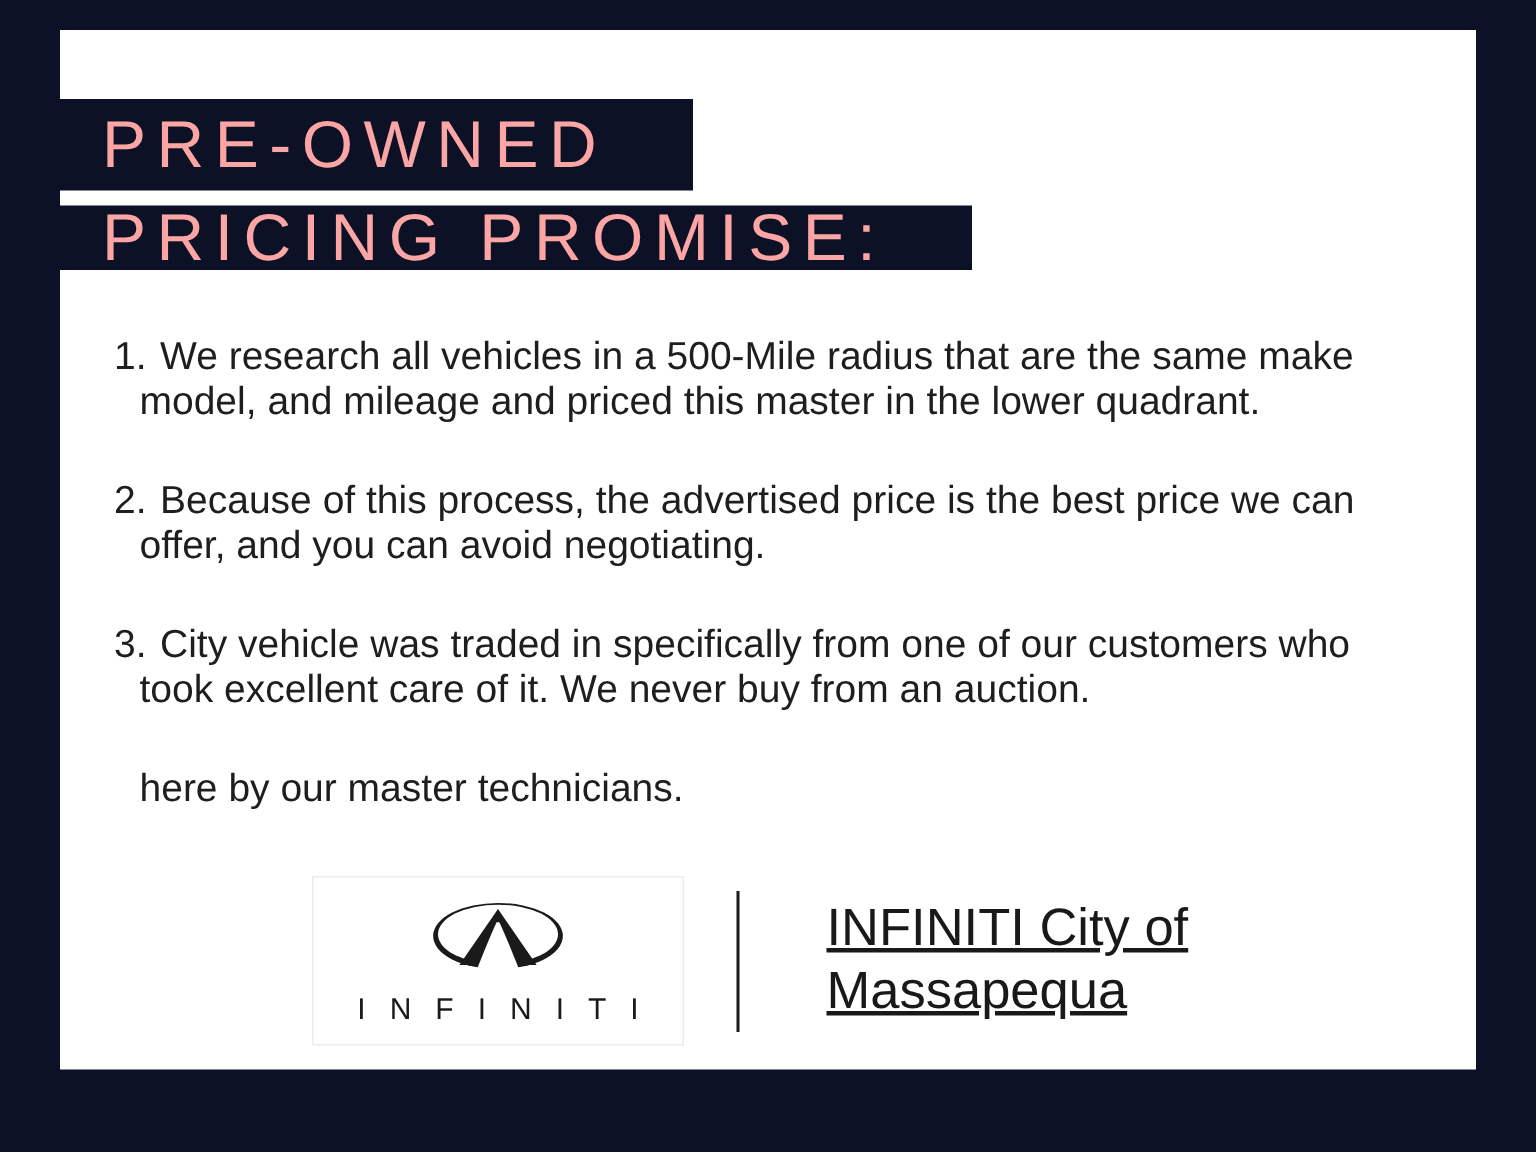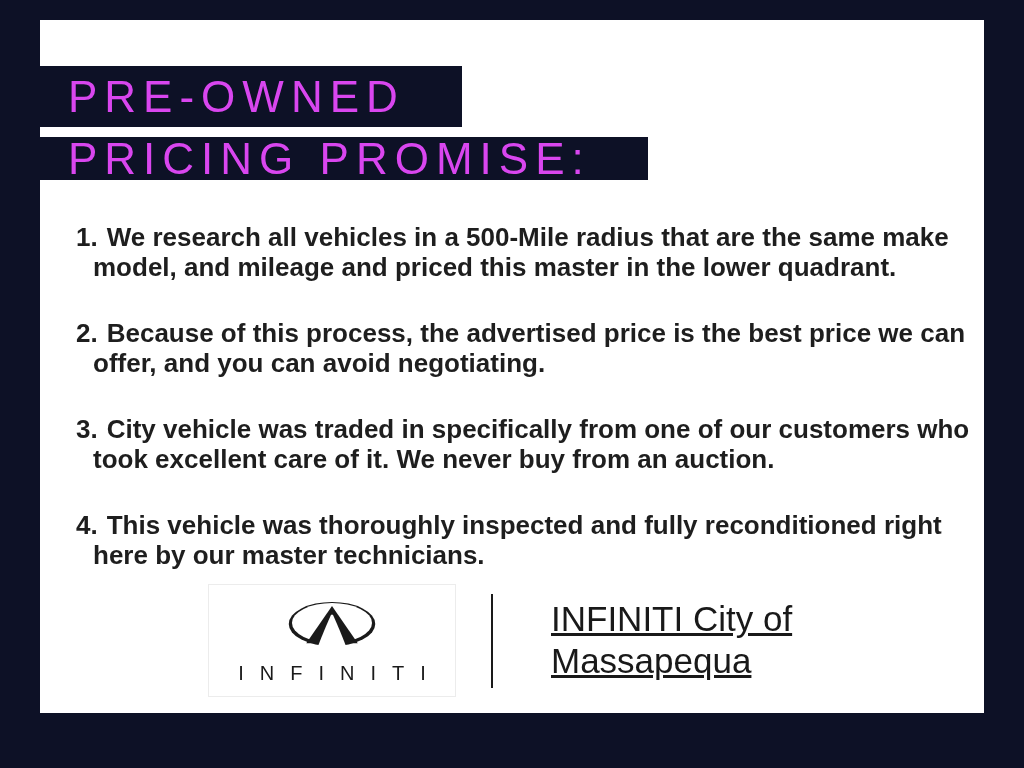--- a/index.html
+++ b/index.html
@@ -12,36 +12,36 @@
     overflow:hidden;
   }
   .canvas {
     position:absolute; left:40px; top:20px;
     width:944px; height:693px;
     background:#ffffff;
   }
   .banner {
     position:absolute; left:38px;
     background:#0d1126;
-    color:#d946ef;
+    color:#fca5a5;
     display:flex; align-items:center;
     padding-left:30px;
     font-size:44px;
     font-weight:400;
     letter-spacing:7px;
     white-space:nowrap;
   }
   .banner-1 { top:66px;  width:424px; height:61px; }
   .banner-2 { top:137px; width:610px; height:43px; }
   .items {
     position:absolute; left:76px; top:222px;
     color:#1e1e1e;
     font-size:26px; line-height:30px;
   }
-  .item { margin-bottom:36px;font-weight:bold; }
+  .item { margin-bottom:36px; }
   .item .l1 { white-space:nowrap; }
   .item .num { display:inline-block; margin-right:9px; }
   .item .l2 { white-space:nowrap; padding-left:17px; }
   .logo-box {
     position:absolute; left:208px; top:584px;
     width:248px; height:113px;
     border:1px solid #ececec;
     background:#ffffff;
   }
   .emblem {
@@ -99,23 +99,20 @@
   </div>
 
   <div class="item">
     <div class="l1">
       <span class="num">3.</span><span>City vehicle was traded in specifically from one of our customers who</span>
     </div>
     <div class="l2">took excellent care of it. We never buy from an auction.</div>
   </div>
 
   <div class="item">
-    <div class="l1">
-      <span class="num">4.</span><span>This vehicle was thoroughly inspected and fully reconditioned right</span>
-    </div>
     <div class="l2">here by our master technicians.</div>
   </div>
 
 </div>
 
 <div class="logo-box">
   <svg class="emblem" width="92" height="48" viewBox="0 0 100 52" xmlns="http://www.w3.org/2000/svg">
     <ellipse cx="50" cy="26" rx="47" ry="24" fill="#1a1a1a"></ellipse>
     <ellipse cx="50" cy="24.8" rx="43.5" ry="21.5" fill="#ffffff"></ellipse>
     <path d="M22 47 L50 6.5 L78 47 Z" fill="#1a1a1a"></path>

